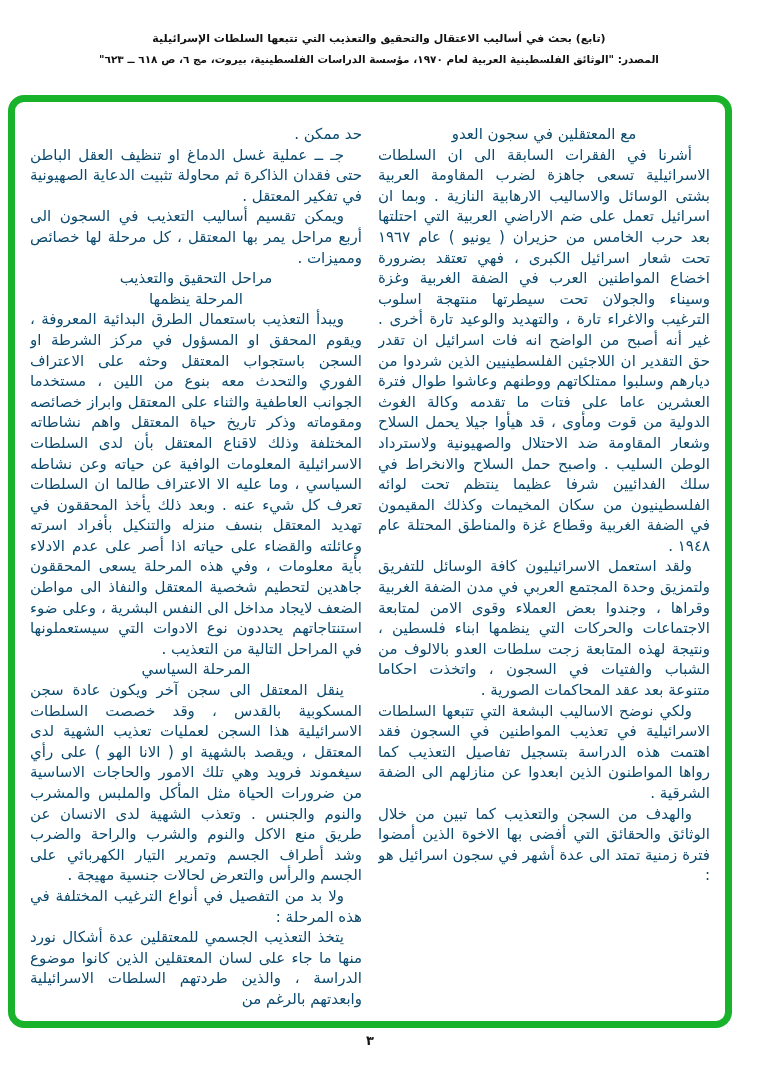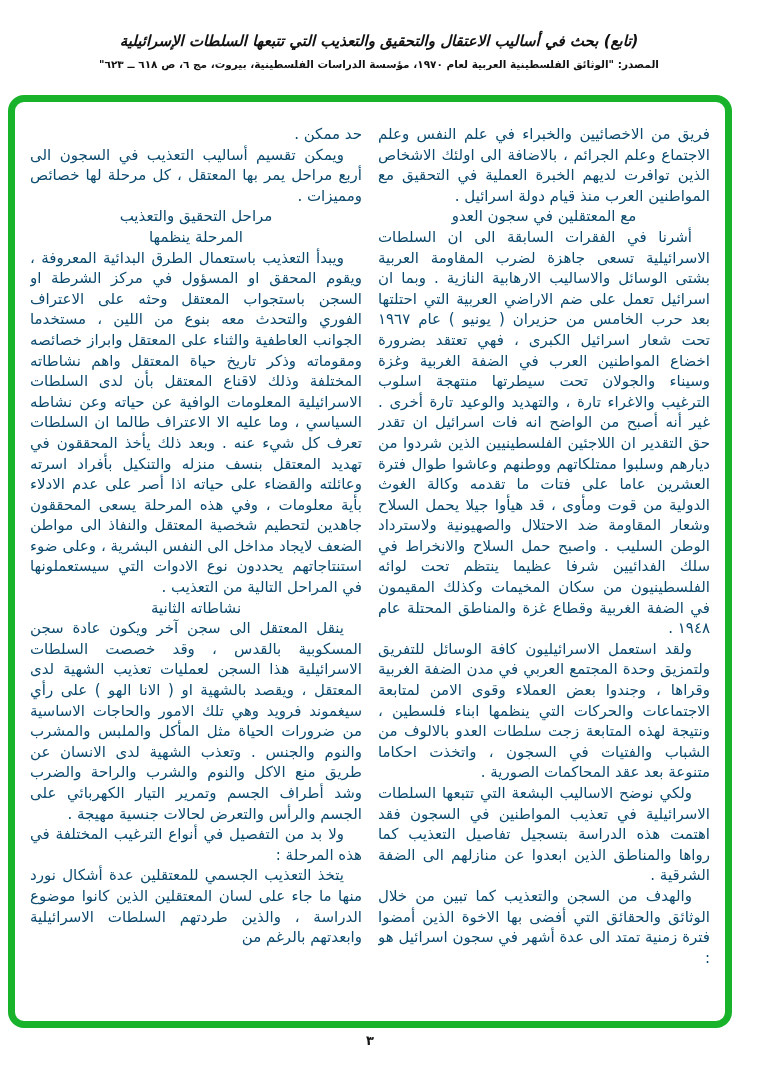--- a/index.html
+++ b/index.html
@@ -16,25 +16,24 @@
     overflow: hidden;
   }
   .doc-header {
     position: absolute;
     top: 32px; left: 0;
     width: 758px;
     text-align: center;
     direction: rtl;
   }
   .doc-title {
-    font-size: 15px;
+    font-size: 11px;
     font-weight: bold;
     color: #111111;
     letter-spacing: 0;
-    font-style: italic;
   }
   .doc-source {
     font-size: 10.5px;
     font-weight: bold;
     color: #111111;
     margin-top: 8px;
   }
   .content-box {
     position: absolute;
     left: 8px; top: 95px;
@@ -82,34 +81,34 @@
 <div class="page">
 
   <div class="doc-header">
     <div class="doc-title">(تابع) بحث في أساليب الاعتقال والتحقيق والتعذيب التي تتبعها السلطات الإسرائيلية</div>
     <div class="doc-source">المصدر: "الوثائق الفلسطينية العربية لعام ١٩٧٠، مؤسسة الدراسات الفلسطينية، بيروت، مج ٦، ص ٦١٨ ــ ٦٢٣"</div>
   </div>
 
   <div class="content-box">
     <div class="columns">
       <div class="col">
-          <div class="block para-cont">فريق من الاخصائيين والخبراء في علم النفس وعلم الاجتماع وعلم الجرائم ، بالاضافة الى اولئك الاشخاص الذين توافرت لديهم الخبرة العملية في التحقيق مع المواطنين العرب منذ قيام دولة اسرائيل .</div>
           <div class="block heading">مع المعتقلين في سجون العدو</div>
           <div class="block para">أشرنا في الفقرات السابقة الى ان السلطات الاسرائيلية تسعى جاهزة لضرب المقاومة العربية بشتى الوسائل والاساليب الارهابية النازية . وبما ان اسرائيل تعمل على ضم الاراضي العربية التي احتلتها بعد حرب الخامس من حزيران ( يونيو ) عام ١٩٦٧ تحت شعار اسرائيل الكبرى ، فهي تعتقد بضرورة اخضاع المواطنين العرب في الضفة الغربية وغزة وسيناء والجولان تحت سيطرتها منتهجة اسلوب الترغيب والاغراء تارة ، والتهديد والوعيد تارة أخرى . غير أنه أصبح من الواضح انه فات اسرائيل ان تقدر حق التقدير ان اللاجئين الفلسطينيين الذين شردوا من ديارهم وسلبوا ممتلكاتهم ووطنهم وعاشوا طوال فترة العشرين عاما على فتات ما تقدمه وكالة الغوث الدولية من قوت ومأوى ، قد هيأوا جيلا يحمل السلاح وشعار المقاومة ضد الاحتلال والصهيونية ولاسترداد الوطن السليب . واصبح حمل السلاح والانخراط في سلك الفدائيين شرفا عظيما ينتظم تحت لوائه الفلسطينيون من سكان المخيمات وكذلك المقيمون في الضفة الغربية وقطاع غزة والمناطق المحتلة عام ١٩٤٨ .</div>
           <div class="block para">ولقد استعمل الاسرائيليون كافة الوسائل للتفريق ولتمزيق وحدة المجتمع العربي في مدن الضفة الغربية وقراها ، وجندوا بعض العملاء وقوى الامن لمتابعة الاجتماعات والحركات التي ينظمها ابناء فلسطين ، ونتيجة لهذه المتابعة زجت سلطات العدو بالالوف من الشباب والفتيات في السجون ، واتخذت احكاما متنوعة بعد عقد المحاكمات الصورية .</div>
-          <div class="block para">ولكي نوضح الاساليب البشعة التي تتبعها السلطات الاسرائيلية في تعذيب المواطنين في السجون فقد اهتمت هذه الدراسة بتسجيل تفاصيل التعذيب كما رواها والمناطق الذين ابعدوا عن منازلهم الى الضفة الشرقية .</div>
+          <div class="block para">ولكي نوضح الاساليب البشعة التي تتبعها السلطات الاسرائيلية في تعذيب المواطنين في السجون فقد اهتمت هذه الدراسة بتسجيل تفاصيل التعذيب كما رواها المواطنون الذين ابعدوا عن منازلهم الى الضفة الشرقية .</div>
           <div class="block para">والهدف من السجن والتعذيب كما تبين من خلال الوثائق والحقائق التي أفضى بها الاخوة الذين أمضوا فترة زمنية تمتد الى عدة أشهر في سجون اسرائيل هو :</div>
         </div>
       <div class="col">
           <div class="block para-cont">حد ممكن .</div>
+          <div class="block para">جـ ــ عملية غسل الدماغ او تنظيف العقل الباطن حتى فقدان الذاكرة ثم محاولة تثبيت الدعاية الصهيونية في تفكير المعتقل .</div>
           <div class="block para">ويمكن تقسيم أساليب التعذيب في السجون الى أربع مراحل يمر بها المعتقل ، كل مرحلة لها خصائص ومميزات .</div>
           <div class="block heading">مراحل التحقيق والتعذيب</div>
           <div class="block heading">المرحلة ينظمها</div>
           <div class="block para">ويبدأ التعذيب باستعمال الطرق البدائية المعروفة ، ويقوم المحقق او المسؤول في مركز الشرطة او السجن باستجواب المعتقل وحثه على الاعتراف الفوري والتحدث معه بنوع من اللين ، مستخدما الجوانب العاطفية والثناء على المعتقل وابراز خصائصه ومقوماته وذكر تاريخ حياة المعتقل واهم نشاطاته المختلفة وذلك لاقناع المعتقل بأن لدى السلطات الاسرائيلية المعلومات الوافية عن حياته وعن نشاطه السياسي ، وما عليه الا الاعتراف طالما ان السلطات تعرف كل شيء عنه . وبعد ذلك يأخذ المحققون في تهديد المعتقل بنسف منزله والتنكيل بأفراد اسرته وعائلته والقضاء على حياته اذا أصر على عدم الادلاء بأية معلومات ، وفي هذه المرحلة يسعى المحققون جاهدين لتحطيم شخصية المعتقل والنفاذ الى مواطن الضعف لايجاد مداخل الى النفس البشرية ، وعلى ضوء استنتاجاتهم يحددون نوع الادوات التي سيستعملونها في المراحل التالية من التعذيب .</div>
-          <div class="block heading">نشاطاته الثانية</div>
+          <div class="block heading">المرحلة السياسي</div>
           <div class="block para">ينقل المعتقل الى سجن آخر ويكون عادة سجن المسكوبية بالقدس ، وقد خصصت السلطات الاسرائيلية هذا السجن لعمليات تعذيب الشهية لدى المعتقل ، ويقصد بالشهية او ( الانا الهو ) على رأي سيغموند فرويد وهي تلك الامور والحاجات الاساسية من ضرورات الحياة مثل المأكل والملبس والمشرب والنوم والجنس . وتعذب الشهية لدى الانسان عن طريق منع الاكل والنوم والشرب والراحة والضرب وشد أطراف الجسم وتمرير التيار الكهربائي على الجسم والرأس والتعرض لحالات جنسية مهيجة .</div>
           <div class="block para">ولا بد من التفصيل في أنواع الترغيب المختلفة في هذه المرحلة :</div>
           <div class="block para">يتخذ التعذيب الجسمي للمعتقلين عدة أشكال نورد منها ما جاء على لسان المعتقلين الذين كانوا موضوع الدراسة ، والذين طردتهم السلطات الاسرائيلية وابعدتهم بالرغم من</div>
         </div>
     </div>
   </div>
 
   <div class="page-number">٣</div>
 
 </div>

